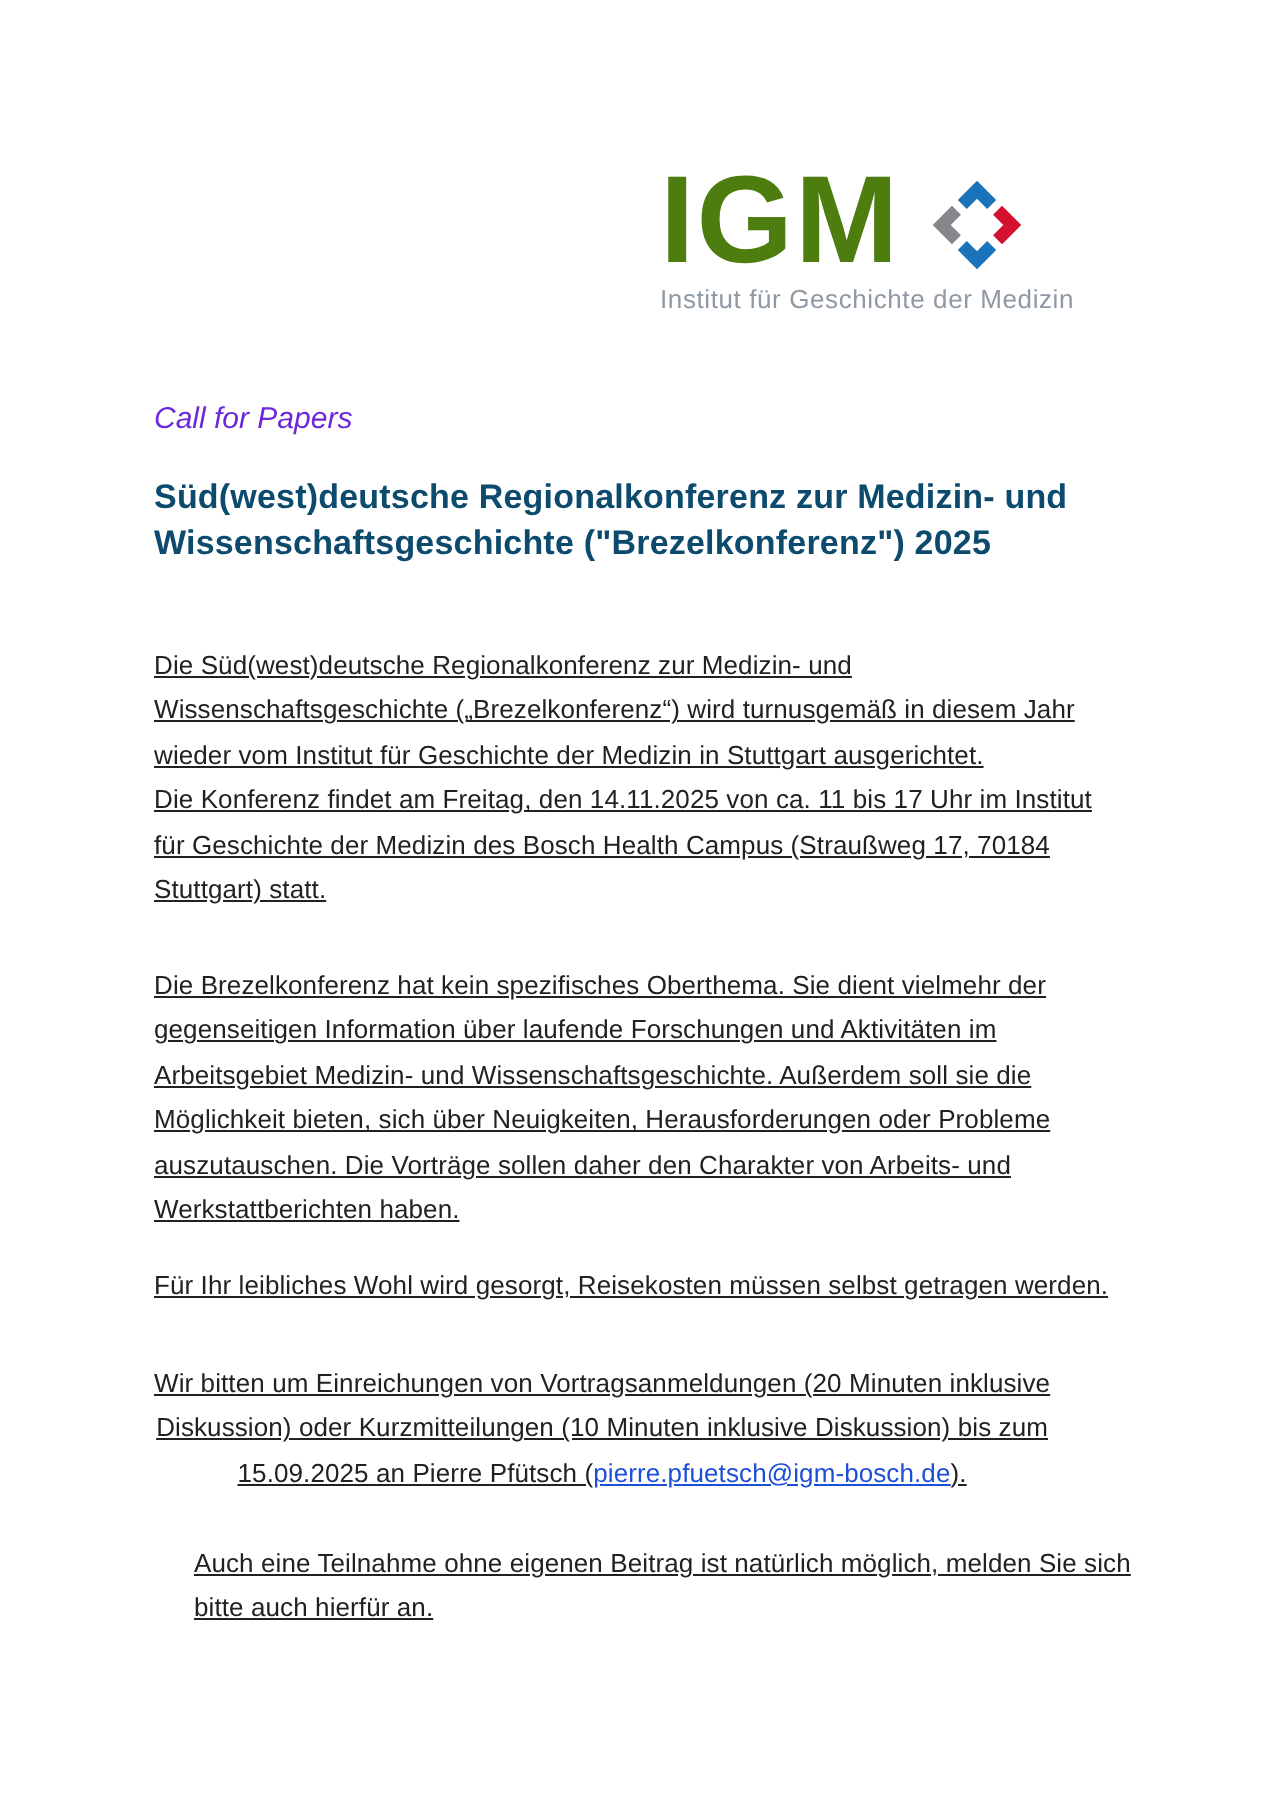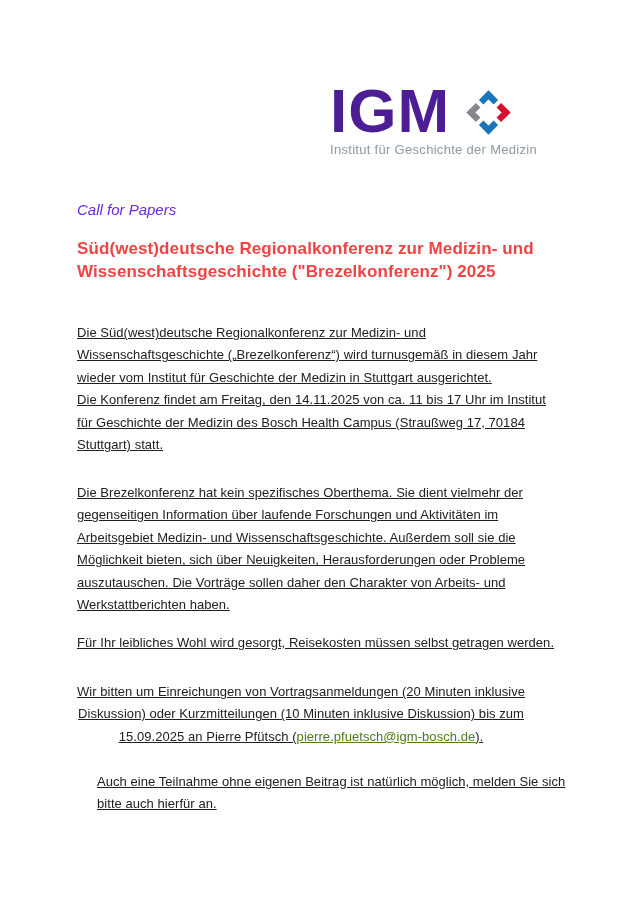--- a/index.html
+++ b/index.html
@@ -14,55 +14,55 @@
     overflow: hidden;
   }
 
   
   .logo-block { position: absolute; left: 330px; top: 80px; }
   .logo-row { display: flex; align-items: center; gap: 15px; }
   .logo-text {
     font-size: 62px;
     font-weight: 700;
     line-height: 1;
-    color: #4c1d95;
+    color: #4d7c0f;
     letter-spacing: 1px;
   }
   .logo-icon svg { width: 47px; height: 47px; display: block; margin-top: 2px; }
   .logo-tagline {
     font-size: 13px;
     letter-spacing: 0.3px;
     color: #8e99a4;
     white-space: nowrap;
   }
 
   
   .kicker {
     position: absolute; left: 77px; top: 200px;
     font-size: 15px; font-style: italic; font-weight: 500;
     line-height: 20px; color: #6d28d9;
     white-space: nowrap;
   }
   .doc-title {
     position: absolute; left: 77px; top: 237px;
-    font-size: 17px; font-weight: 700; color: #ef4444;
+    font-size: 17px; font-weight: 700; color: #0c4a6e;
   }
   .doc-title .line { display: block; line-height: 23px; white-space: nowrap; letter-spacing: 0.1px; }
 
   .para { position: absolute; left: 77px; font-size: 13px; color: #212121; }
   .para .line { display: block; line-height: 22.4px; white-space: nowrap; letter-spacing: 0.05px; text-decoration: underline; }
 
   .para-1 { top: 322px; }
   .para-2 { top: 482px; }
   .para-3 { top: 632px; }
   .para-4 { top: 681px; text-align: center; }
   .para-5 { top: 771px; margin-left: 20px; }
 
   .email-link {
-    color: #4d7c0f;
+    color: #1d4ed8;
     text-decoration: underline;
     cursor: pointer;
   }
 </style>
 </head>
 <body>
 
 <div class="page">
 
   <header class="logo-block">

